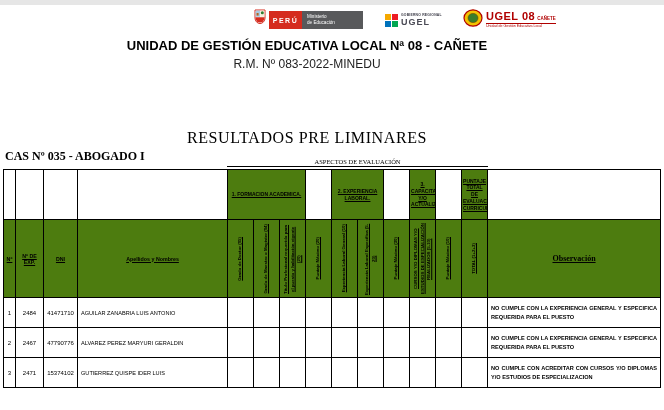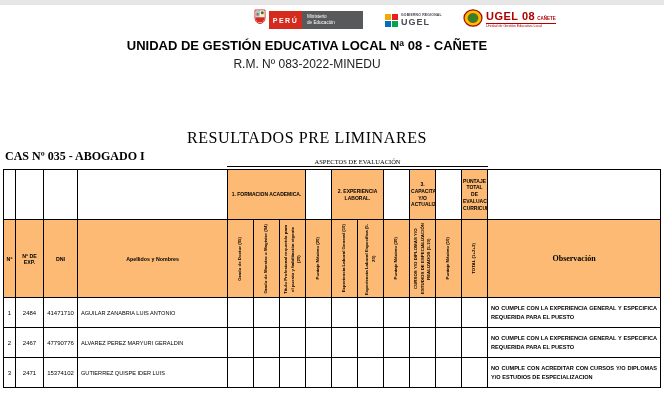--- a/index.html
+++ b/index.html
@@ -36,21 +36,21 @@
   .conv{top:76px;font-size:9.5px;font-weight:bold;line-height:12px;}
   .results{top:129px;font-family:"Liberation Serif",serif;font-size:16px;font-weight:normal;letter-spacing:.6px;}
   .cas{position:absolute;left:5px;top:149px;font-family:"Liberation Serif",serif;font-size:12px;font-weight:bold;}
   .caption{position:absolute;left:227px;top:158px;width:261px;text-align:center;
     font-family:"Liberation Serif",serif;font-size:6.5px;border-bottom:.8px solid #000;padding-bottom:1px;}
 
   
   .tblwrap{position:absolute;left:3px;top:169px;}
   table{border-collapse:collapse;table-layout:fixed;width:657px;}
   td{border:.8px solid #000;padding:0;overflow:hidden;vertical-align:middle;}
-  .g{background:#fdba74;}
+  .g{background:#4d7c0f;text-decoration:underline;}
   .grp{font-size:5px;font-weight:bold;text-align:center;line-height:1.35;padding:1px;}
   .hl{font-size:5.3px;font-weight:bold;text-align:center;}
   .obs-h{font-family:"Liberation Serif",serif;font-size:8px;font-weight:bold;text-align:center;}
   .rot{text-align:center;}
   .rotbox{display:flex;align-items:center;justify-content:center;height:76px;}
   .vt{writing-mode:vertical-rl;transform:rotate(180deg);font-size:4.4px;font-weight:600;
       line-height:1.5;max-height:72px;text-align:center;}
   .dn{font-size:6px;text-align:center;}
   .dname{font-size:5.6px;text-align:left;padding-left:3px;}
   .dobs{font-size:5.6px;font-weight:bold;text-align:justify;line-height:1.6;padding:1px 3px;vertical-align:middle;}

